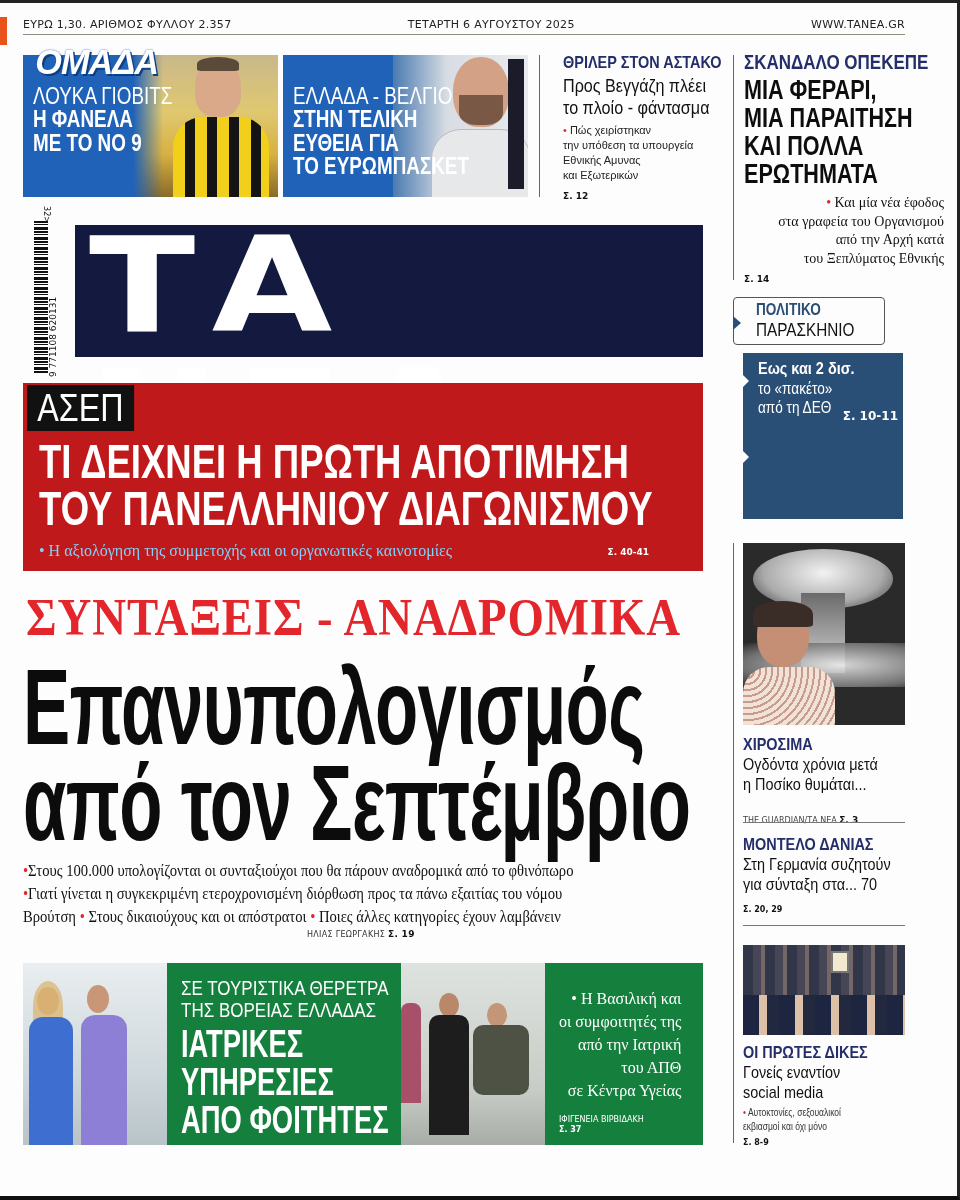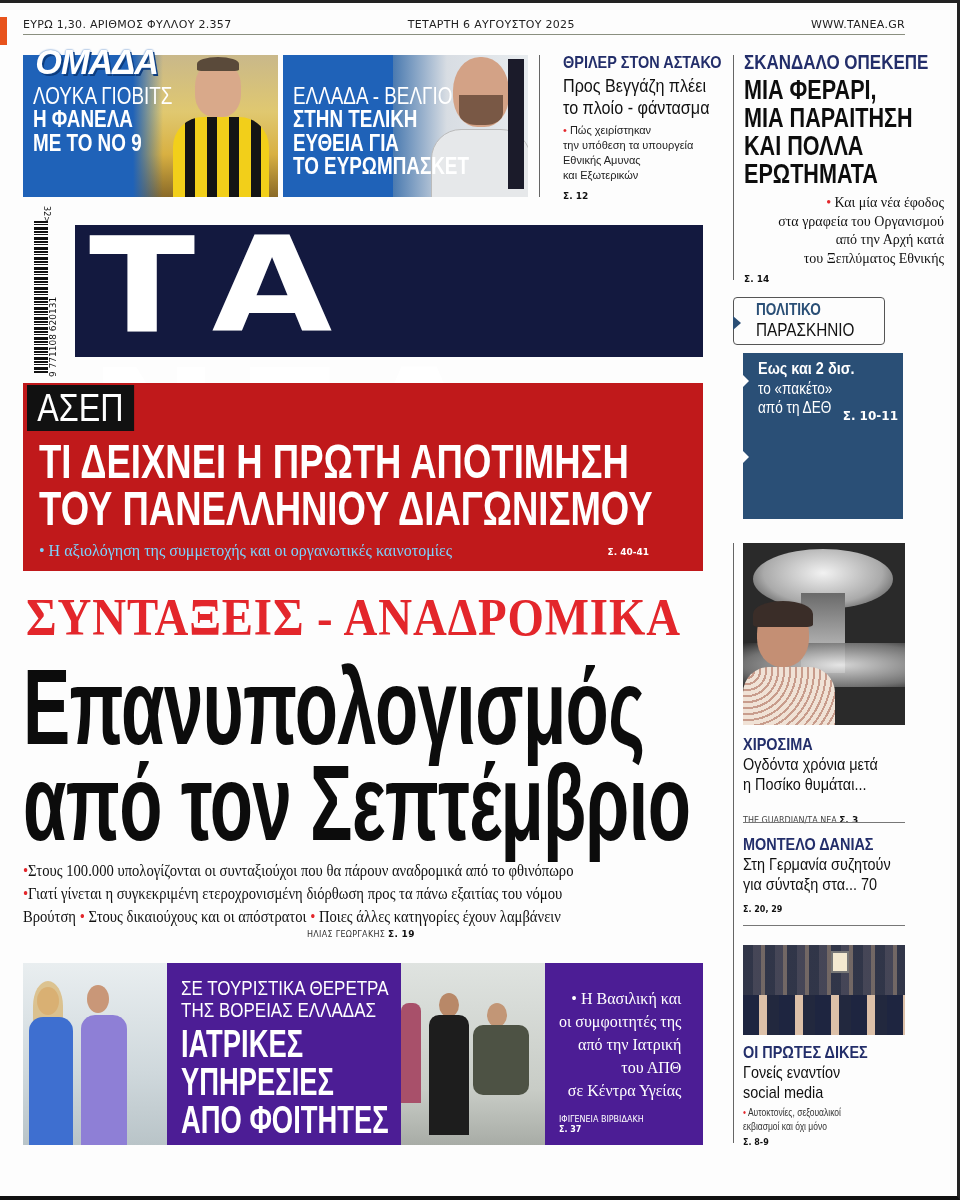--- a/index.html
+++ b/index.html
@@ -45,21 +45,21 @@
 
   
   .main-kicker { position: absolute; left: 26px; top: 585px; color: #e3262b; font-family: "Liberation Serif", serif; font-weight: bold; font-size: 52px; letter-spacing: 1px; white-space: nowrap; transform: scaleX(.9); transform-origin: left; }
   .main-h { position: absolute; left: 23px; color: #0c0c0c; font-weight: bold; font-size: 108px; line-height: 1; white-space: nowrap; transform: scaleX(.655); transform-origin: left; letter-spacing: -1px; }
   .main-body { position: absolute; left: 23px; top: 856px; width: 690px; font-family: "Liberation Serif", serif; font-size: 17px; line-height: 23px; color: #111; }
   .main-body .line { white-space: nowrap; transform: scaleX(.86); transform-origin: left; }
   .main-credit { position: absolute; left: 307px; top: 926px; font-size: 8px; font-family: "DejaVu Sans", sans-serif; color: #333; letter-spacing: .3px; }
 
   
   .bot { position: absolute; top: 960px; height: 182px; }
-  .bot-blue { background: #4c1d95; color: #fff; }
+  .bot-blue { background: #15803d; color: #fff; }
   .parask-box { position: absolute; left: 733px; top: 294px; width: 152px; height: 48px; border: 1px solid #555; border-radius: 4px; }
   .parask-blue { position: absolute; left: 743px; top: 350px; width: 160px; height: 166px; background: #2a4f76; color: #fff; }
 
   .photo-hiro { position: absolute; left: 743px; top: 540px; width: 162px; height: 182px; overflow: hidden; background: #2a2a2a; }
   .photo-court { position: absolute; left: 743px; top: 942px; width: 162px; height: 90px; overflow: hidden; background: #3a3c4a; }
 </style>
 </head>
 <body>
 
 <div class="page">

